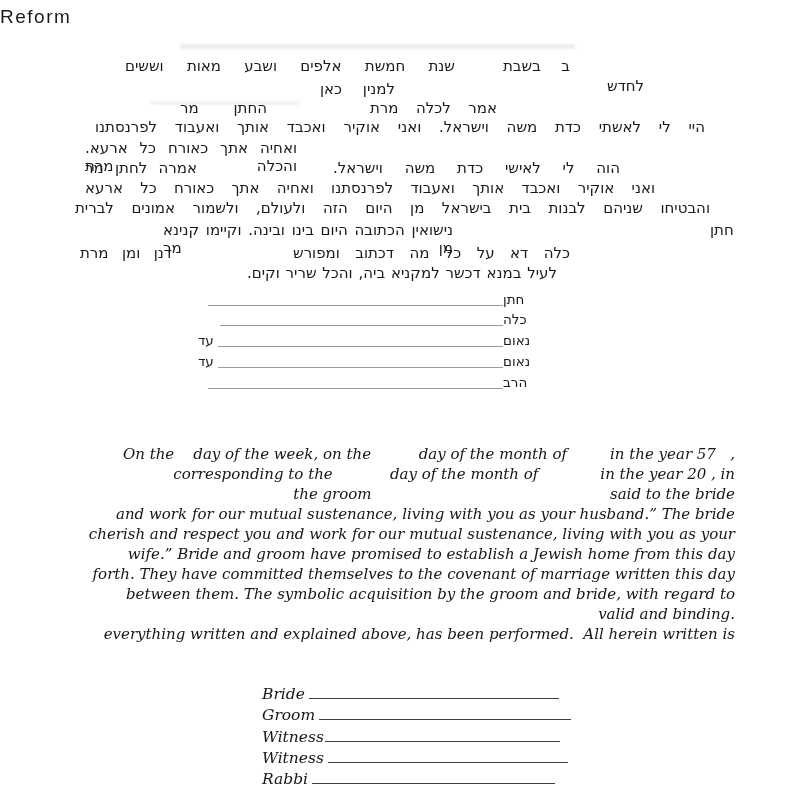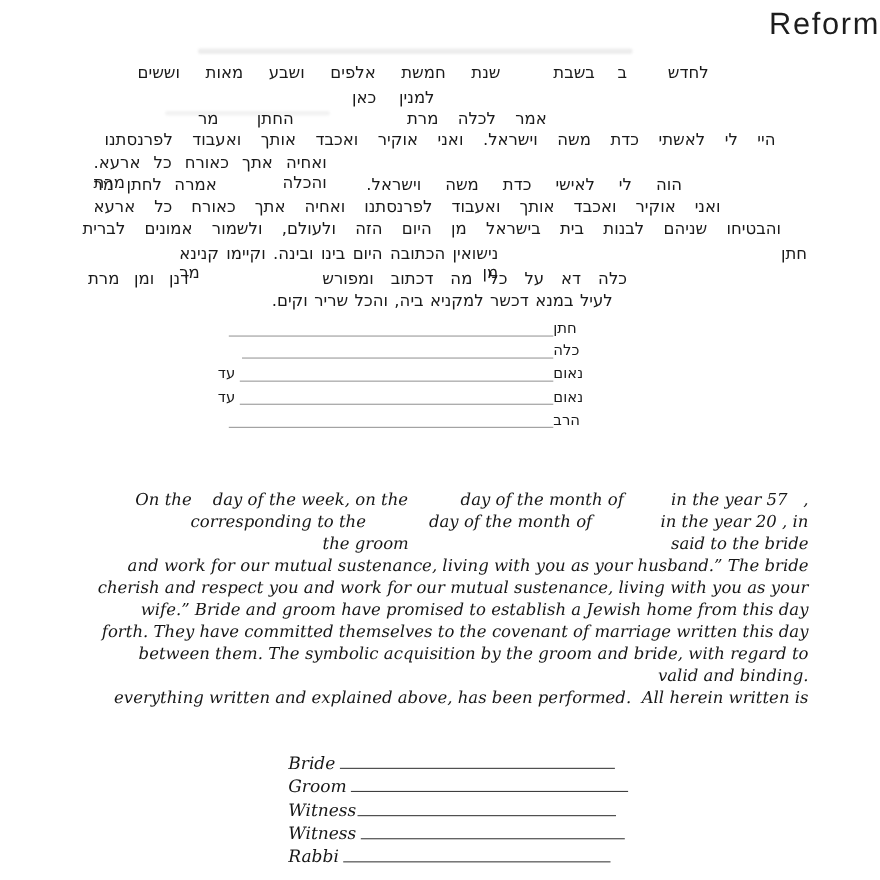--- a/index.html
+++ b/index.html
@@ -1,38 +1,38 @@
 <!DOCTYPE html>
 <html><head>
 <meta charset="utf-8">
 <style>
   html,body{margin:0;padding:0;background:#fff;}
   .page{position:relative;width:800px;height:800px;background:#ffffff;overflow:hidden;
         font-family:"DejaVu Sans",sans-serif;}
 
   
-  .title{position:absolute;top:6px;left:0;width:100%;text-align:right;
-         font-family:"Liberation Sans",sans-serif;font-size:28px;font-weight:400;
+  .title{position:absolute;top:6px;left:0;width:100%;text-align:left;
+         font-family:"Liberation Sans",sans-serif;font-size:19px;font-weight:400;
          letter-spacing:1.5px;color:#1d1d1d;}
   .artifact{position:absolute;background:#ededed;filter:blur(1px);border-radius:2px;}
   .art1{left:180px;top:44px;width:395px;height:5px;}
   .art2{left:150px;top:101px;width:150px;height:4px;background:#f2f2f2;}
 
   
   .heb{position:absolute;left:70px;top:57px;width:670px;height:345px;
        font-size:15px;color:#1a1a1a;}
   .h-line{position:absolute;left:0;width:100%;height:20px;}
   .h-cl{position:absolute;direction:rtl;white-space:nowrap;display:inline-block;}
   .just{text-align:justify;text-align-last:justify;white-space:normal;}
 
   .hl1{top:0;} .hl2{top:23px;} .hl3{top:42px;} .hl4{top:61px;} .hl5{top:82px;}
   .hl6{top:102px;} .hl7{top:122px;} .hl8{top:142px;} .hl9{top:164px;}
   .hl10{top:187px;} .hl11{top:207px;}
 
-  .s1a{left:433px;width:67px;} .s1b{left:537px;} .s1c{left:55px;width:330px;}
+  .s1a{left:433px;width:67px;} .s1b{left:537px;margin-top:20px;} .s1c{left:55px;width:330px;}
   .s2a{left:250px;width:75px;}
   .s3a{left:110px;width:87px;} .s3b{left:300px;width:127px;}
   .s4a{left:25px;width:610px;}
   .s5a{left:15px;width:212px;}
   .s6a{left:15px;width:112px;} .s6b{left:263px;width:287px;}
   .s7a{left:15px;width:570px;}
   .s8a{left:5px;width:635px;}
   .s9a{left:93px;width:290px;} .s9b{left:640px;}
   .s10a{left:10px;width:92px;} .s10b{left:223px;width:277px;}
   .s11a{left:177px;width:310px;}

